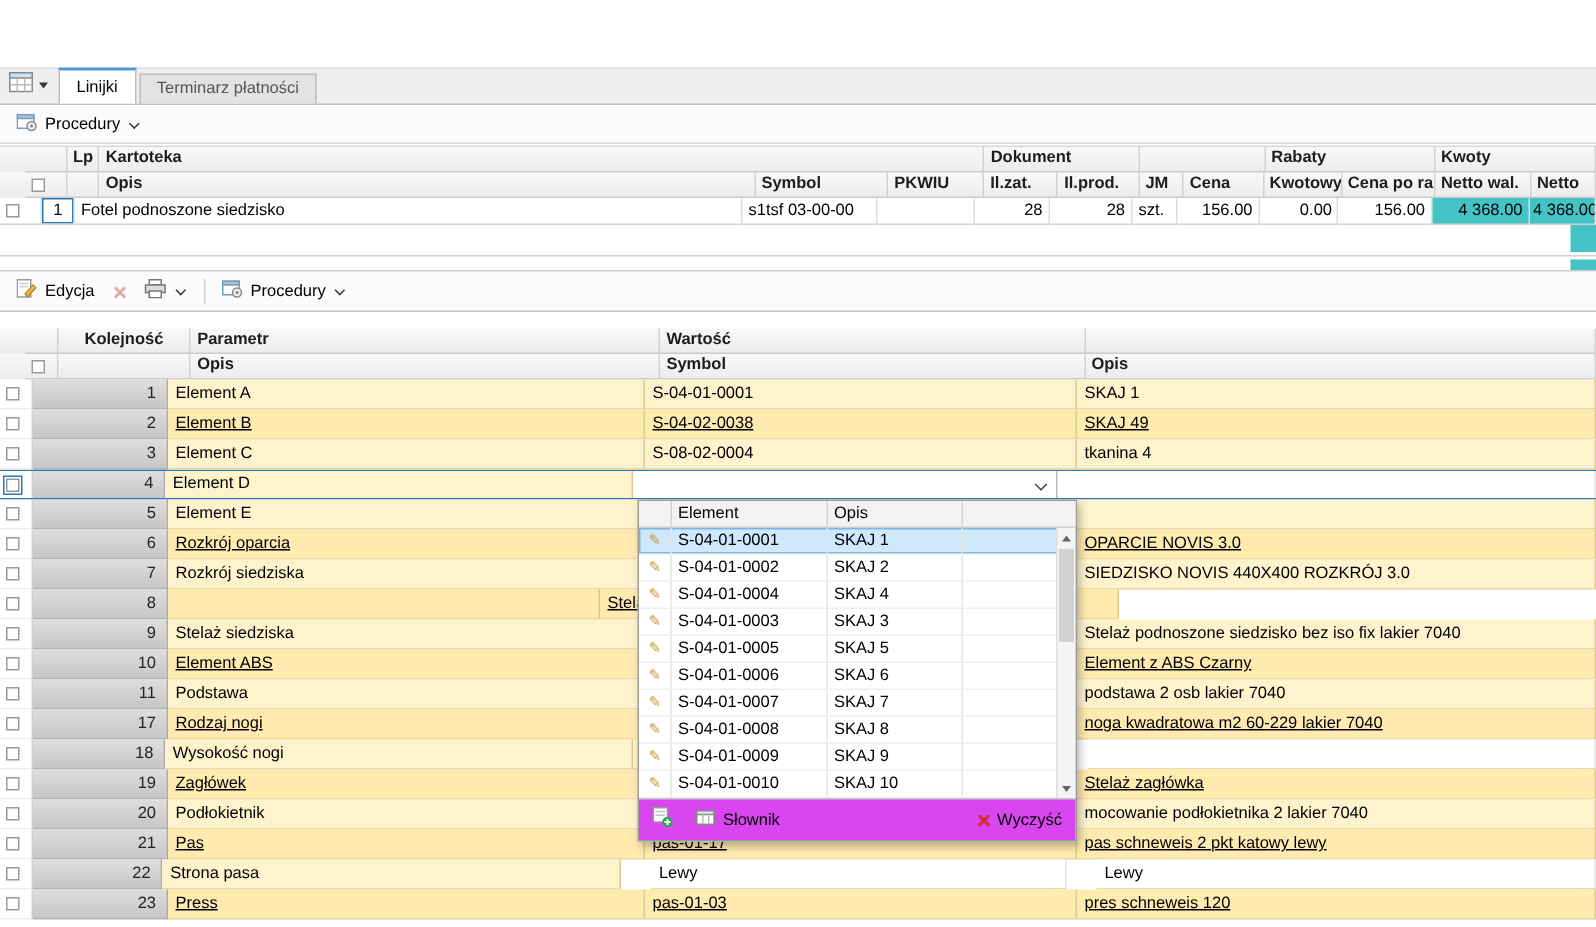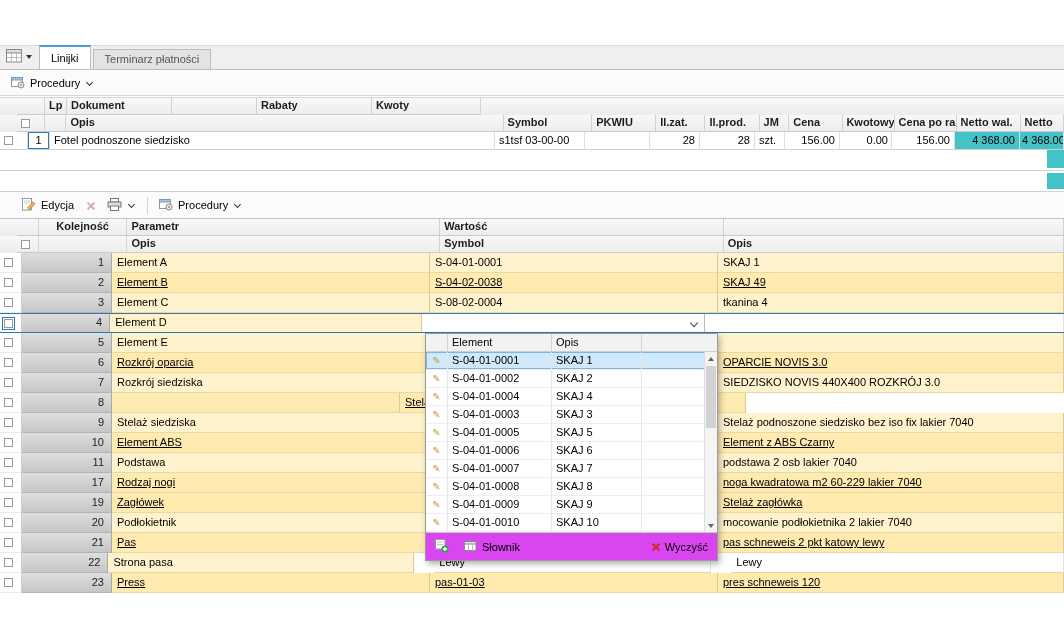--- a/index.html
+++ b/index.html
@@ -26,23 +26,23 @@
               display:flex; align-items:flex-end; }
   .iconbtn { display:flex; align-items:center; gap:3px; padding:0 7px 4px 6px; }
   .tab { height:20px; line-height:19px; padding:0 11px; border:1px solid #bdbdbd; border-bottom:none;
          background:#e3e3e3; color:#555; margin-right:2px; }
   .tab.active { background:#fff; color:#000; height:24px; line-height:22px;
                 border-top:2px solid #4a9bd5; font-weight:normal; }
 
   
   .procbar { position:absolute; top:71px; left:0; width:1064px; height:25px; background:#fbfbfb;
              border-bottom:1px solid #d8d8d8; display:flex; align-items:center; padding-left:5px; }
-  .midbar  { position:absolute; top:191px; left:0; width:1064px; height:28px; background:#fbfbfb;
+  .midbar  { position:absolute; top:180px; left:0; width:1064px; height:28px; background:#fbfbfb;
              border-top:1px solid #cfcfcf; border-bottom:1px solid #c6c6c6;
-             display:flex; align-items:center; padding-left:16px; }
+             display:flex; align-items:center; padding-left:5px; }
   .toolbtn { display:flex; align-items:center; gap:5px; padding:2px 6px; cursor:default; white-space:nowrap; }
 
   
   .grid-top { position:absolute; top:97px; left:0; width:1064px; border-top:1px solid #d6d6d6; }
   .hrow { display:flex; height:17px; background:linear-gradient(#f8f8f8,#ececec);padding-left:17px; }
   .hcell { border-right:1px solid #d2d2d2; border-bottom:1px solid #cbcbcb; padding:0 4px;
            line-height:15px; font-weight:bold; overflow:hidden; white-space:nowrap; color:#1d1d1d; }
   .drow { display:flex; height:18px; background:#fff; }
   .dcell { border-right:1px solid #dedede; border-bottom:1px solid #d0d0d0; padding:0 4px;
            line-height:16px; overflow:hidden; white-space:nowrap; }
@@ -142,20 +142,21 @@
     </span>
     <span>Procedury</span>
     <span class="chv"></span>
   </div>
 </div>
 
 <div class="grid-top">
   <div class="hrow">
     <div class="hcell g-cb"></div>
     <div class="hcell g-lp">Lp</div>
+    <div class="hcell g-kart">Kartoteka</div>
     <div class="hcell g-dok">Dokument</div>
     <div class="hcell g-jmc"></div>
     <div class="hcell g-rab">Rabaty</div>
     <div class="hcell g-kwoty">Kwoty</div>
   </div>
   <div class="hrow">
     <div class="hcell w-cb cbcell">
         <span class="chk"></span>
       </div>
     <div class="hcell w-lp"></div>
@@ -364,20 +365,29 @@
       </div>
     <div class="pcell p-kol kol">17</div>
     <div class="pcell p-par yb">Rodzaj nogi</div>
     <div class="pcell p-sym yb"></div>
     <div class="pcell p-op yb">noga kwadratowa m2 60-229 lakier 7040</div>
   </div>
   <div class="pr">
     <div class="pcell p-cb cbc">
         <span class="chk"></span>
       </div>
+    <div class="pcell p-kol kol">18</div>
+    <div class="pcell p-par ya">Wysokość nogi</div>
+    <div class="pcell p-sym ya"></div>
+    <div class="pcell p-op wt"></div>
+  </div>
+  <div class="pr">
+    <div class="pcell p-cb cbc">
+        <span class="chk"></span>
+      </div>
     <div class="pcell p-kol kol">19</div>
     <div class="pcell p-par yb">Zagłówek</div>
     <div class="pcell p-sym yb"></div>
     <div class="pcell p-op yb">Stelaż zagłówka</div>
   </div>
   <div class="pr">
     <div class="pcell p-cb cbc">
         <span class="chk"></span>
       </div>
     <div class="pcell p-kol kol">20</div>

